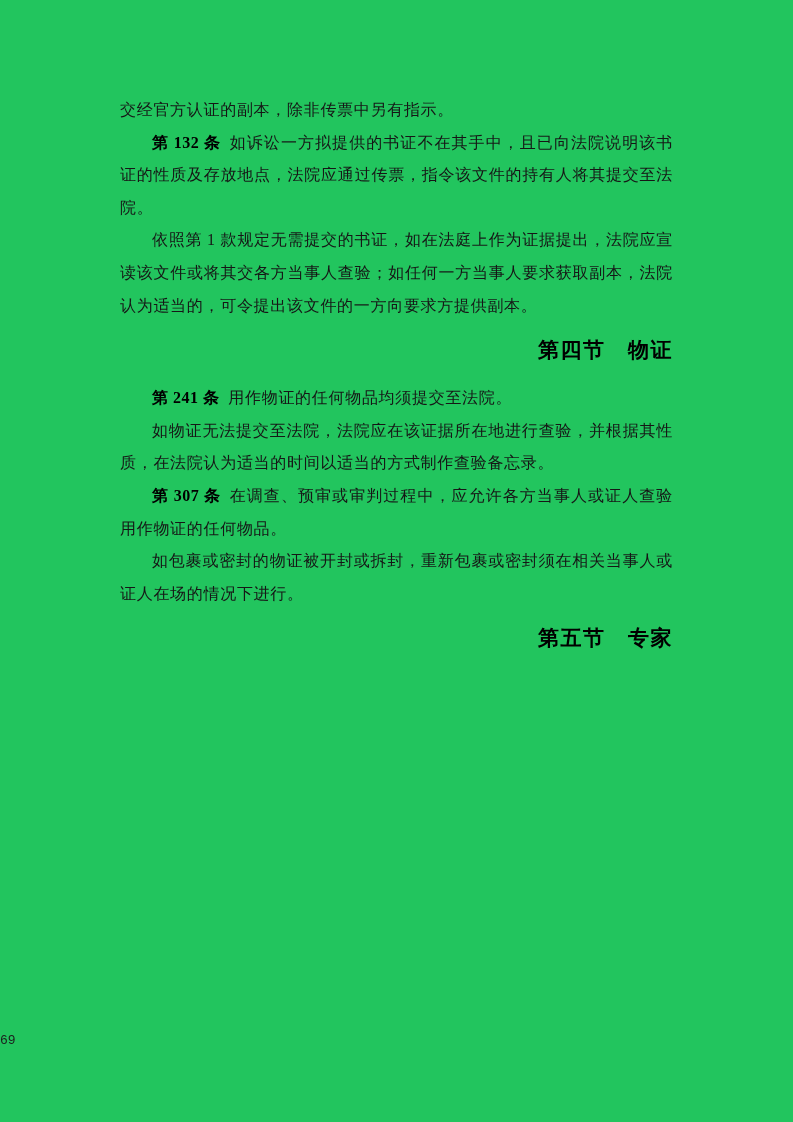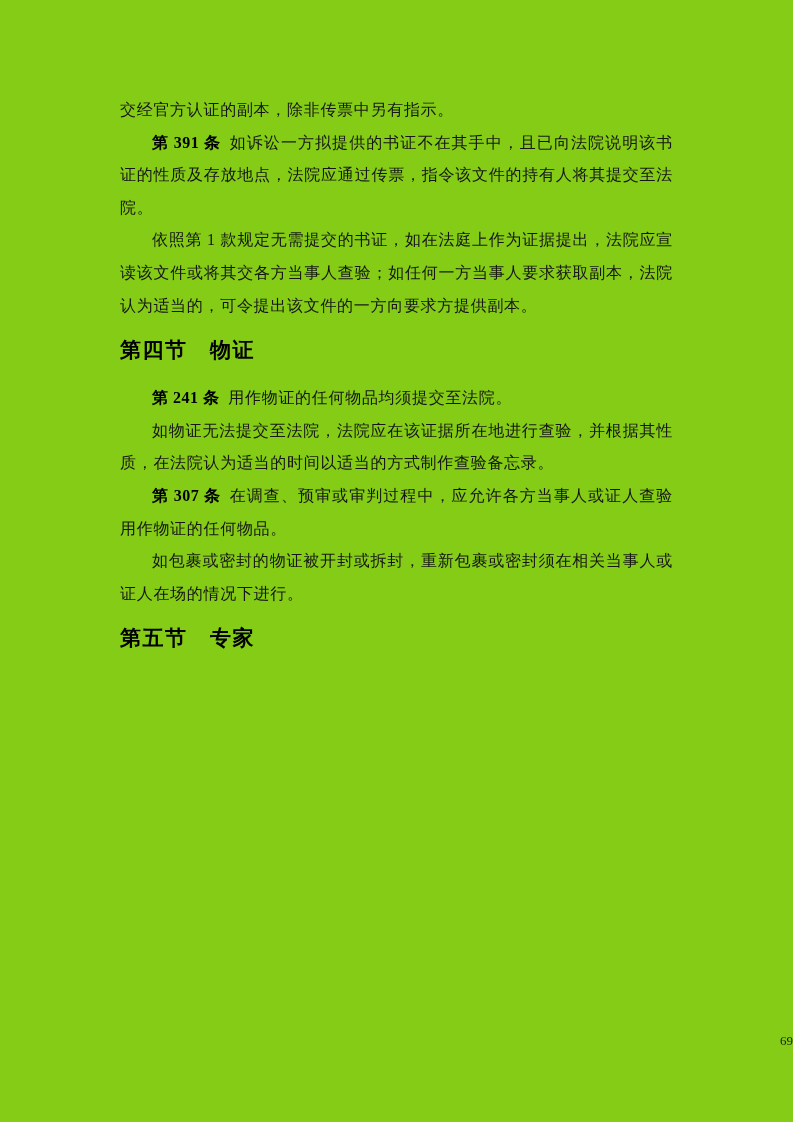--- a/index.html
+++ b/index.html
@@ -11,21 +11,21 @@
     width: 793px;
     height: 1122px;
     position: relative;
     overflow: hidden;
     font-family: "Liberation Serif", "DejaVu Serif", serif;
     color: #161616;
   }
   .page {
     position: absolute;
     inset: 0;
-    background: #84cc16;
+    background: #22c55e;
   }
   .content {
     position: absolute;
     left: 120px;
     right: 120px;
     top: 94px;
   }
   .content p {
     margin: 0;
     font-size: 16px;
@@ -34,51 +34,51 @@
     text-align: justify;
     text-indent: 2em;
   }
   .content p.continuation {
     text-indent: 0;
   }
   .content h2.heading {
     font-size: 21px;
     line-height: 28px;
     margin: 14px 0 18px 0;
-    text-align: left;
+    text-align: right;
     font-weight: bold;
     color: #000000;
     letter-spacing: 1.5px;
     text-indent: 0;
   }
   .content b.article-number {
     font-weight: bold;
     color: #000000;
     margin-right: 0.55em;
     letter-spacing: 0.5px;
   }
   .footer {
     position: absolute;
     top: 1033px;
     left: 0;
     width: 100%;
-    text-align: right;
+    text-align: left;
     font-size: 13px;
     line-height: 16px;
     color: #1c1c1c;
-    font-family: Liberation Serif, serif;
+    font-family: Liberation Mono, monospace;
   }
 </style>
 </head>
 <body>
 
 <div class="page">
   <div class="content" id="content">
       <p class="continuation">交经官方认证的副本，除非传票中另有指示。</p>
-      <p class="article"><b class="article-number">第 391 条</b>如诉讼一方拟提供的书证不在其手中，且已向法院说明该书证的性质及存放地点，法院应通过传票，指令该文件的持有人将其提交至法院。</p>
+      <p class="article"><b class="article-number">第 132 条</b>如诉讼一方拟提供的书证不在其手中，且已向法院说明该书证的性质及存放地点，法院应通过传票，指令该文件的持有人将其提交至法院。</p>
       <p class="paragraph">依照第 1 款规定无需提交的书证，如在法庭上作为证据提出，法院应宣读该文件或将其交各方当事人查验；如任何一方当事人要求获取副本，法院认为适当的，可令提出该文件的一方向要求方提供副本。</p>
       <h2 class="heading">第四节　物证</h2>
       <p class="article"><b class="article-number">第 241 条</b>用作物证的任何物品均须提交至法院。</p>
       <p class="paragraph">如物证无法提交至法院，法院应在该证据所在地进行查验，并根据其性质，在法院认为适当的时间以适当的方式制作查验备忘录。</p>
       <p class="article"><b class="article-number">第 307 条</b>在调查、预审或审判过程中，应允许各方当事人或证人查验用作物证的任何物品。</p>
       <p class="paragraph">如包裹或密封的物证被开封或拆封，重新包裹或密封须在相关当事人或证人在场的情况下进行。</p>
       <h2 class="heading">第五节　专家</h2>
     </div>
   <div class="footer">69</div>
 </div>

